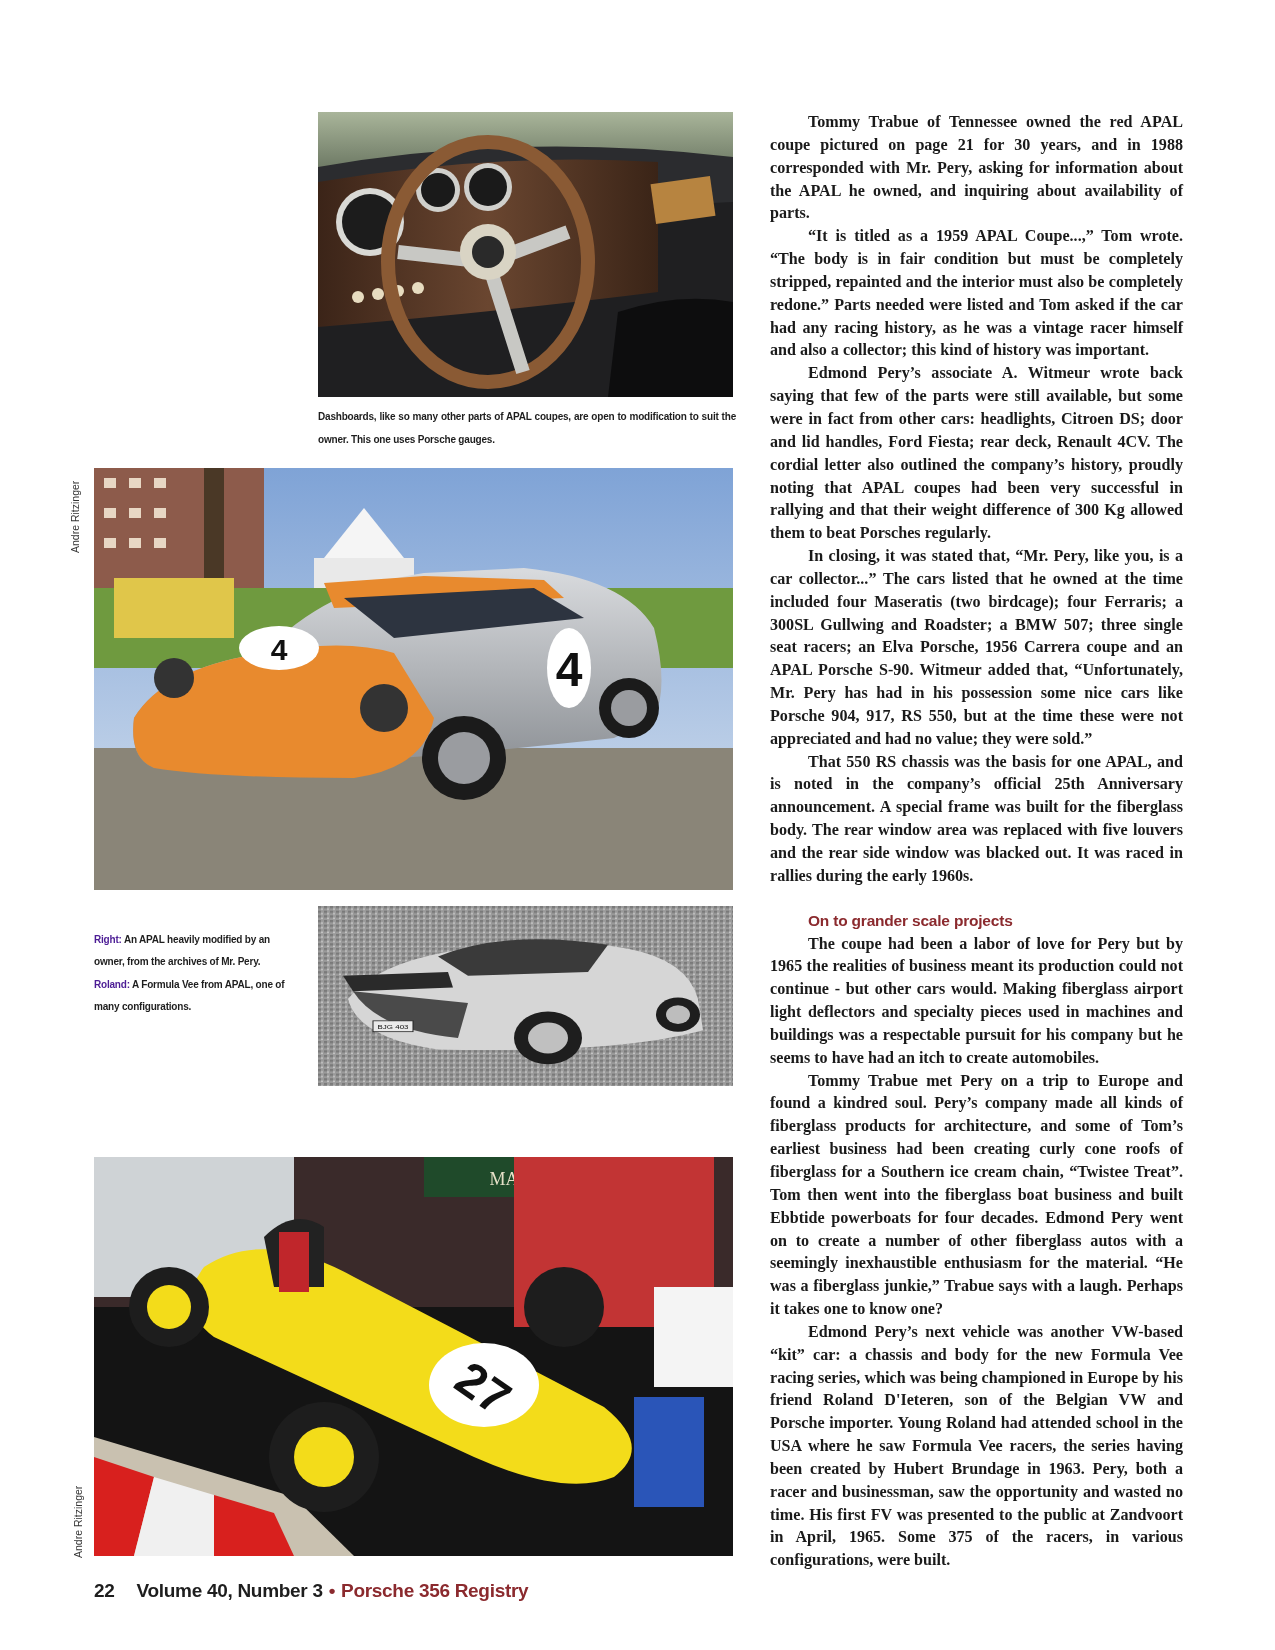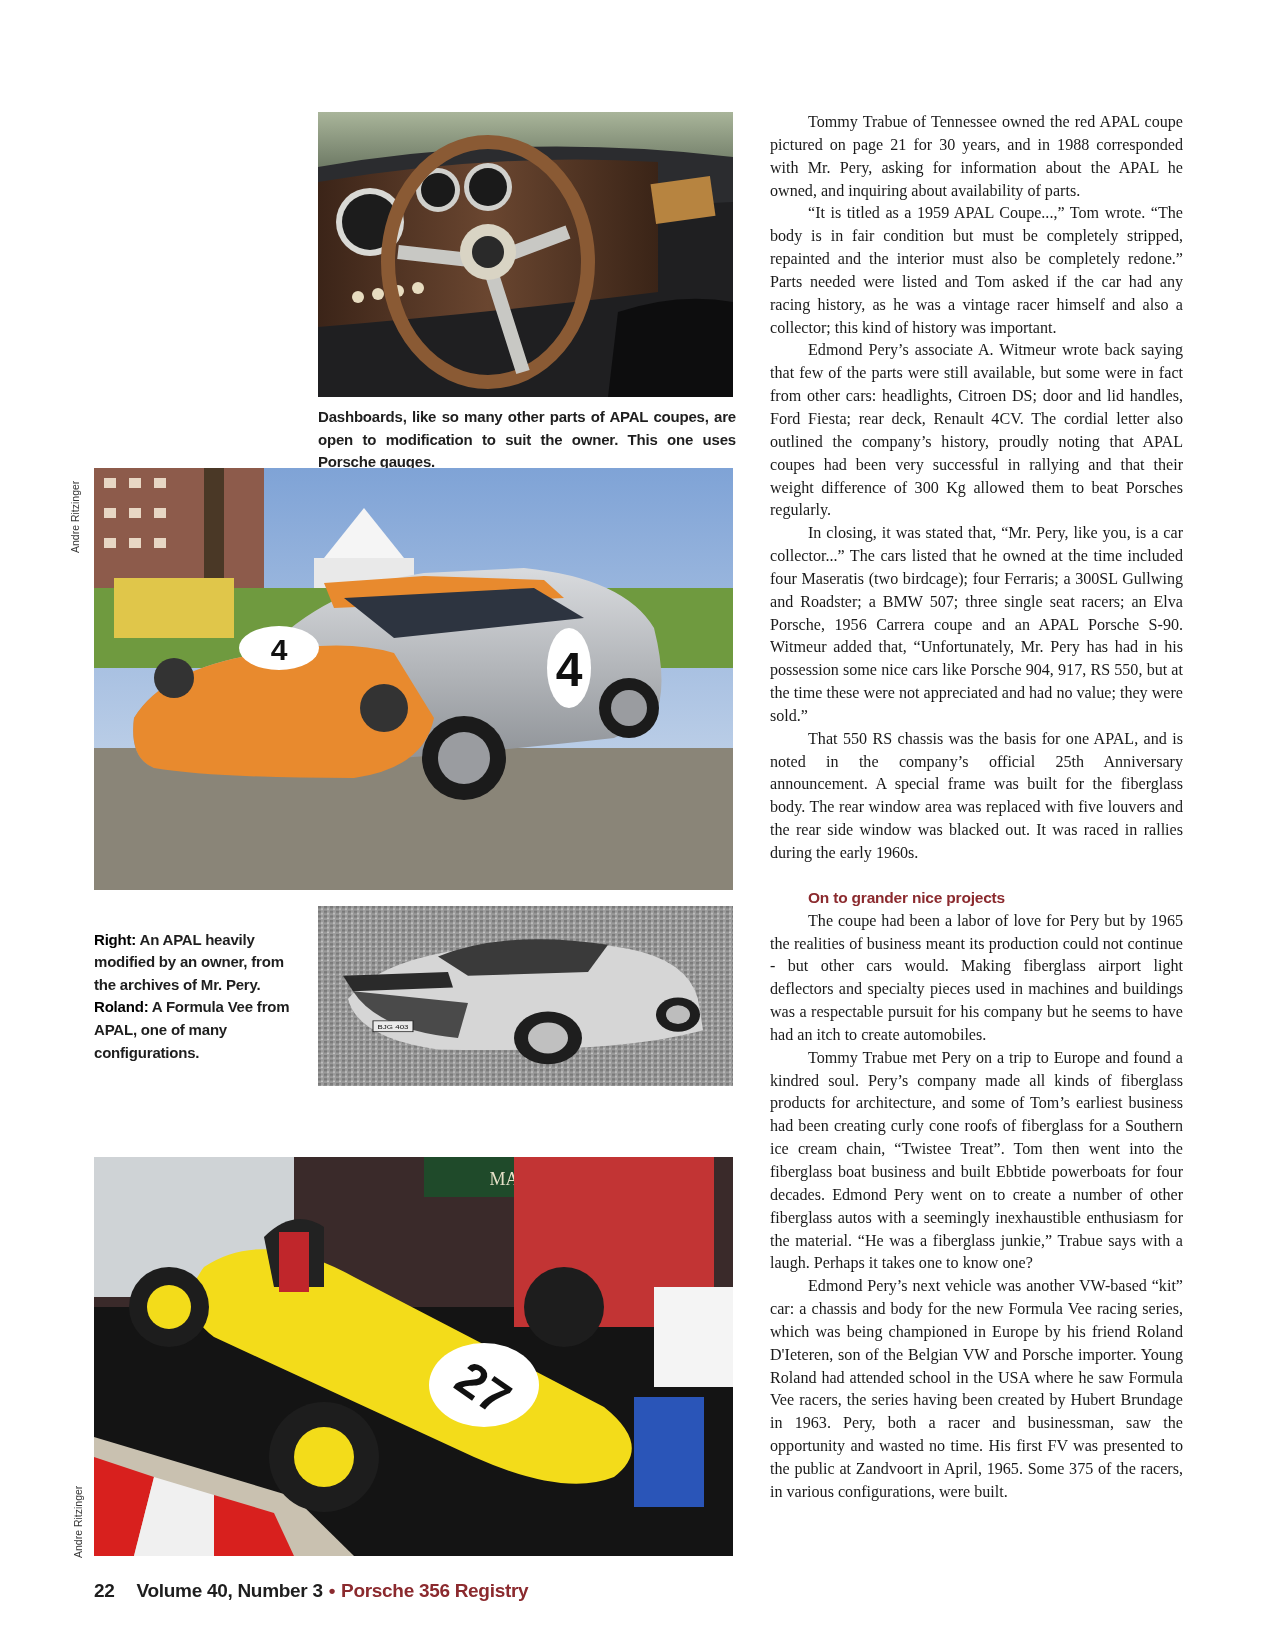--- a/index.html
+++ b/index.html
@@ -7,25 +7,25 @@
 
   .photo { position:absolute; overflow:hidden; }
   .photo svg { display:block; width:100%; height:100%; }
 
   .caption {
     position:absolute;
     font-family:"Liberation Sans", "DejaVu Sans", sans-serif;
     font-weight:bold;
     font-stretch:condensed;
     color:#1e1e1e;
-    font-size:15px;
+    font-size:10px;
     line-height:22.6px;
     letter-spacing:-0.2px;
   }
-  .caption .label { color:#000000; font-weight:bold; }
+  .caption .label { color:#4c1d95; font-weight:bold; }
 
   .credit {
     position:absolute;
     font-family:"Liberation Sans", "DejaVu Sans", sans-serif;
     font-size:10.5px;
     color:#333;
     transform-origin:left top;
     transform:rotate(-90deg);
     white-space:nowrap;
   }
@@ -33,21 +33,21 @@
   .article {
     position:absolute;
     left:770px; top:111px; width:413px;
     font-family:"Liberation Serif", "DejaVu Serif", serif;
     font-size:16.1px;
     line-height:22.85px;
     color:#1a1a1a;
     text-align:justify;
     hyphens:auto;
   }
-  .article p { margin:0; text-indent:38px; }
+  .article p { margin:0; text-indent:38px;font-weight:bold; }
   .article h3 {
     margin:22px 0 0 0;
     padding-left:38px;
     font-family:"Liberation Sans", "DejaVu Sans", sans-serif;
     font-weight:bold;
     font-size:15.5px;
     line-height:22.85px;
     color:#8b2a2e;
     letter-spacing:-0.2px;
   }
@@ -214,21 +214,21 @@
     <circle cx="470" cy="150" r="40" fill="#1d1d1d"></circle>
   </svg>
 </div>
 
 <div class="article">
   <p>Tommy Trabue of Tennessee owned the red APAL coupe pictured on page 21 for 30 years, and in 1988 corresponded with Mr. Pery, asking for information about the APAL he owned, and inquiring about availability of parts.</p>
   <p>“It is titled as a 1959 APAL Coupe...,” Tom wrote. “The body is in fair condition but must be completely stripped, repainted and the interior must also be completely redone.” Parts needed were listed and Tom asked if the car had any racing history, as he was a vintage racer himself and also a collector; this kind of history was important.</p>
   <p>Edmond Pery’s associate A. Witmeur wrote back saying that few of the parts were still available, but some were in fact from other cars: headlights, Citroen DS; door and lid handles, Ford Fiesta; rear deck, Renault 4CV. The cordial letter also outlined the company’s history, proudly noting that APAL coupes had been very successful in rallying and that their weight difference of 300 Kg allowed them to beat Porsches regularly.</p>
   <p>In closing, it was stated that, “Mr. Pery, like you, is a car collector...” The cars listed that he owned at the time included four Maseratis (two birdcage); four Ferraris; a 300SL Gullwing and Roadster; a BMW 507; three single seat racers; an Elva Porsche, 1956 Carrera coupe and an APAL Porsche S-90. Witmeur added that, “Unfortunately, Mr. Pery has had in his possession some nice cars like Porsche 904, 917, RS 550, but at the time these were not appreciated and had no value; they were sold.”</p>
   <p>That 550 RS chassis was the basis for one APAL, and is noted in the company’s official 25th Anniversary announcement. A special frame was built for the fiberglass body.  The rear window area was replaced with five louvers and the rear side window was blacked out. It was raced in rallies during the early 1960s.</p>
-  <h3>On to grander nice projects</h3>
+  <h3>On to grander scale projects</h3>
   <p>The coupe had been a labor of love for Pery but by 1965 the realities of business meant its production could not continue - but other cars would.  Making fiberglass airport light deflectors and specialty pieces used in machines and buildings was a respectable pursuit for his company but he seems to have had an itch to create automobiles.</p>
   <p>Tommy Trabue met Pery on a trip to Europe and found a kindred soul. Pery’s company made all kinds of fiberglass products for architecture, and some of Tom’s earliest business had been creating curly cone roofs of fiberglass for a Southern ice cream chain, “Twistee Treat”. Tom then went into the fiberglass boat business and built Ebbtide powerboats for four decades. Edmond Pery went on to create a number of other fiberglass autos with a seemingly inexhaustible enthusiasm for the material. “He was a fiberglass junkie,” Trabue says with a laugh. Perhaps it takes one to know one?</p>
   <p>Edmond Pery’s next vehicle was another VW-based “kit” car: a chassis and body for the new Formula Vee racing series, which was being championed in Europe by his friend Roland D'Ieteren, son of the Belgian VW and Porsche importer. Young Roland had attended school in the USA where he saw Formula Vee racers, the series having been created by Hubert Brundage in 1963. Pery, both a racer and businessman, saw the opportunity and wasted no time.  His first FV was presented to the public at Zandvoort in April, 1965. Some 375 of the racers, in various configurations, were built.</p>
 </div>
 
 <div class="footer">
   <span class="pg">22</span><span>Volume 40, Number 3</span><span class="bullet">•</span><span class="pub">Porsche 356 Registry</span>
 </div>
 
 </body></html>

